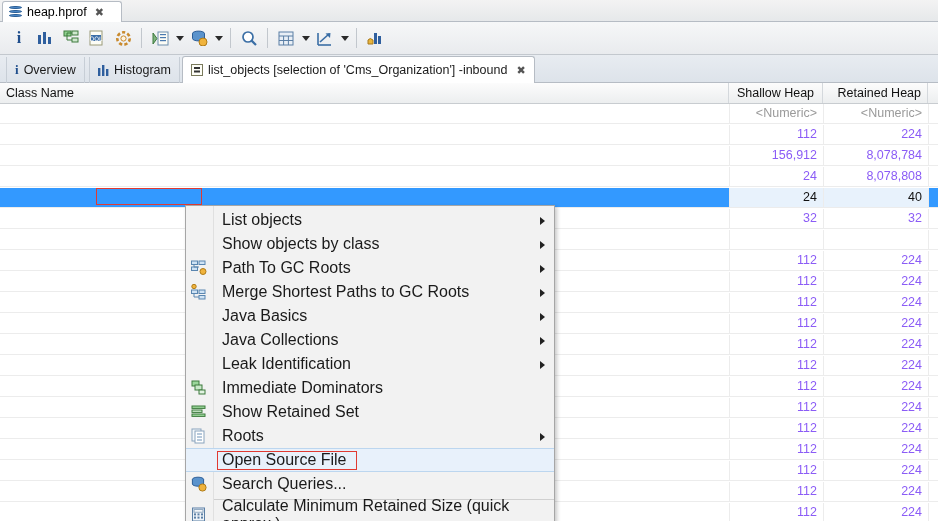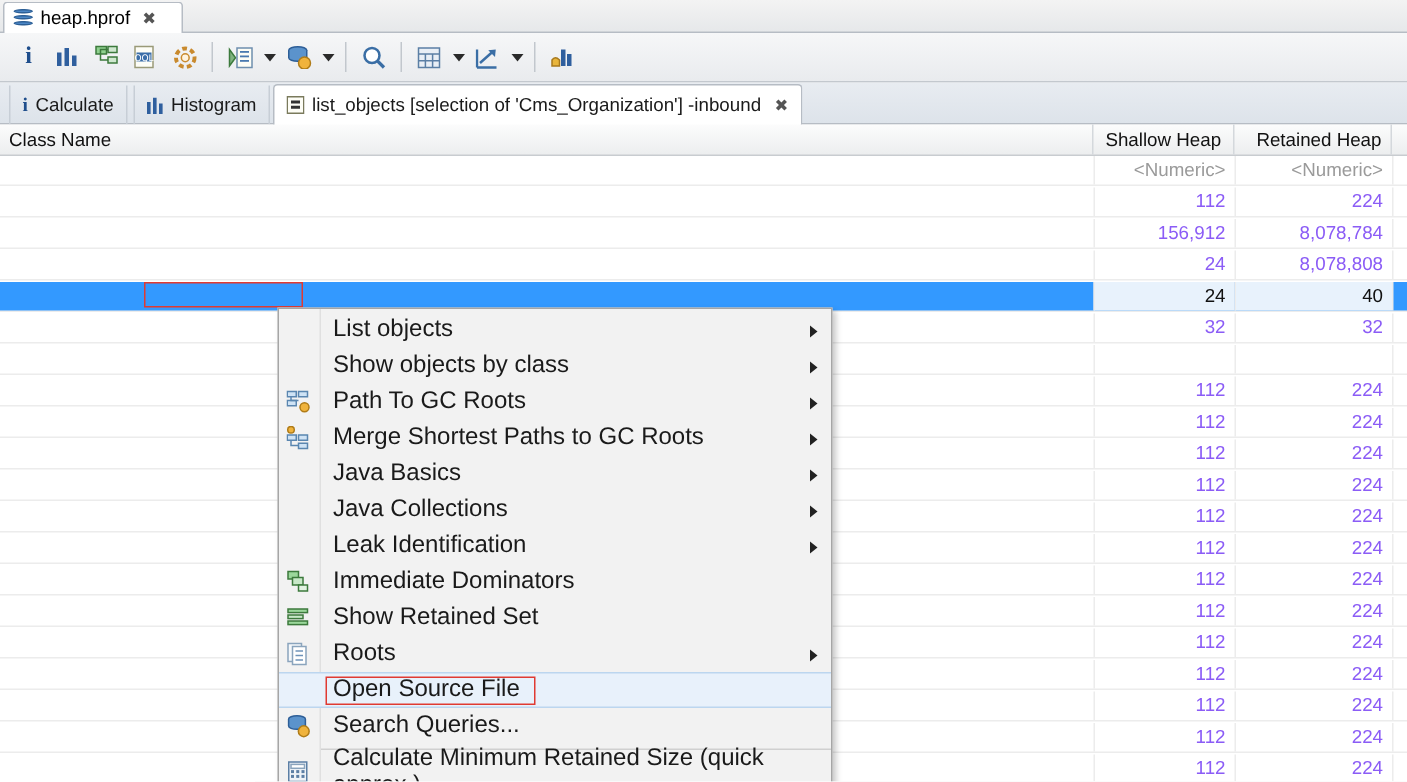--- a/index.html
+++ b/index.html
@@ -293,21 +293,21 @@
         <rect x="7" y="2" width="3" height="11" fill="#2f5f9e"></rect>
         <rect x="11" y="5" width="3" height="8" fill="#2f5f9e"></rect>
         <path d="M1 9 q2 -3 5 0 v4 h-5 z" fill="#e8b53c" stroke="#a8791c"></path>
       </svg>
     </div>
   </div>
 
   <div class="viewtabs">
     <div class="vtab" style="left:6px;">
       <span style="font-family:'Liberation Serif',serif;font-size:13px;color:#1f4e8c;font-weight:bold;">i</span>
-      <span>Calculate</span>
+      <span>Overview</span>
     </div>
     <div class="vtab" style="left:89px;">
       <span>
         <svg width="11" height="11">
             <rect x="0" y="3" width="2.4" height="8" fill="#2f5f9e"></rect>
             <rect x="4" y="0" width="2.4" height="11" fill="#2f5f9e"></rect>
             <rect x="8" y="4" width="2.4" height="7" fill="#2f5f9e"></rect>
           </svg>
       </span>
       <span>Histogram</span>

